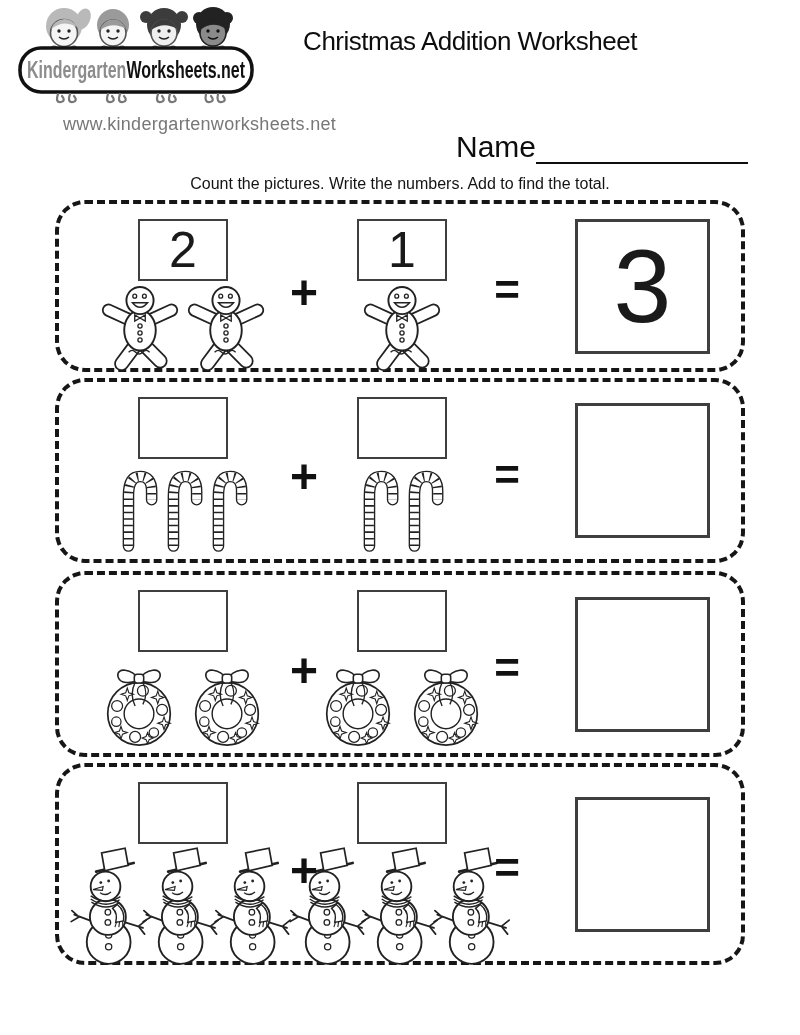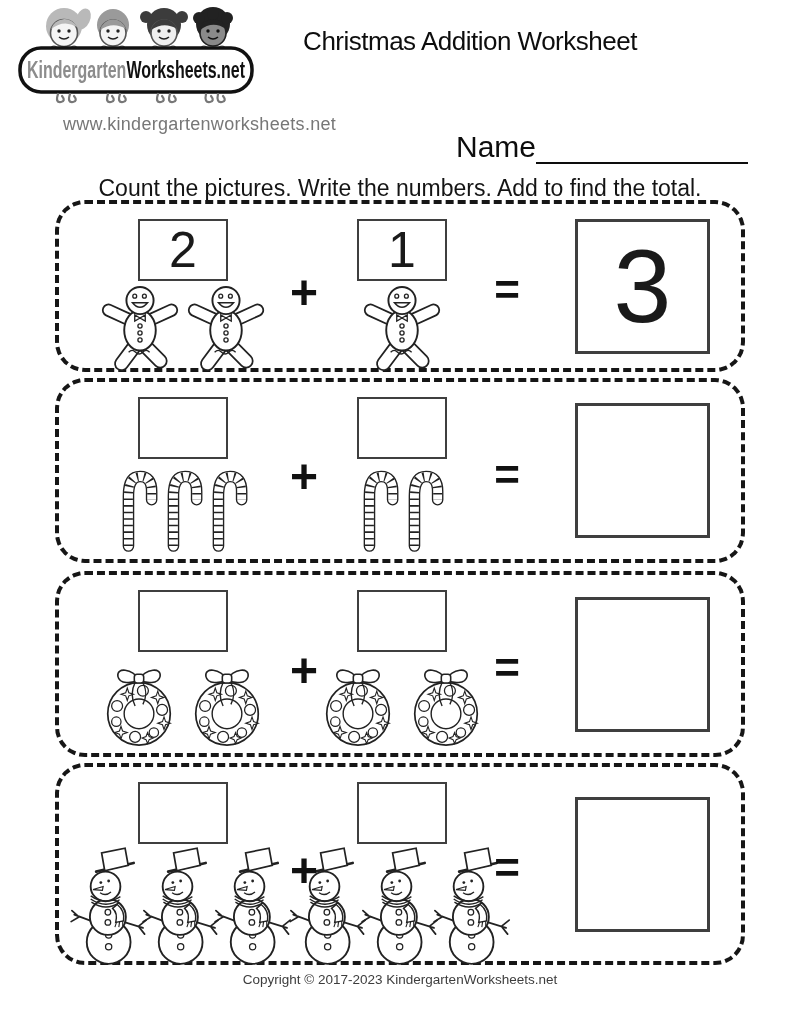--- a/index.html
+++ b/index.html
@@ -9,21 +9,21 @@
   
   .logo{position:absolute;left:16px;top:4px;width:240px;height:112px;}
   .site-url{position:absolute;left:24px;top:114px;font-size:18px;color:#777;letter-spacing:.3px;margin-left:39px;}
   .page-title{position:absolute;left:240px;top:26px;width:460px;text-align:center;
               font-size:26px;letter-spacing:-.5px;color:#0d0d0d;white-space:nowrap;}
   .name-row{position:absolute;top:118px;right:52px;display:flex;align-items:flex-end;margin-top:12px;}
   .name-label{font-size:30px;color:#0d0d0d;}
   .name-line{display:inline-block;width:212px;height:32px;border-bottom:2.5px solid #0d0d0d;}
 
   .instruction{position:absolute;top:175px;left:0;width:100%;text-align:center;
-               font-size:23px;color:#141414;}
+               font-size:16px;color:#141414;}
 
   
   #problems{position:absolute;top:200px;left:55px;width:690px;}
   .problem-row{box-sizing:border-box;width:690px;border:4.5px dashed #161616;border-radius:30px;
                display:flex;align-items:flex-start;padding:0 0 0 26px;background:#fff;}
   .row-0{height:172px;margin-bottom:6px;}
   .row-1{height:185px;margin-bottom:8px;}
   .row-2{height:186px;margin-bottom:6px;}
   .row-3{height:202px;}
 
@@ -324,14 +324,13 @@
             <use href="#sym-snowman"></use>
           </svg>
         </div>
     </div>
     <div class="op equals">=</div>
     <div class="large-box"></div>
   </section>
   </div>
 
 <div class="footer">
-  <div>Copyright © 2017-2023 KindergartenWorksheets.net</div>
 </div>
 
 </body></html>

